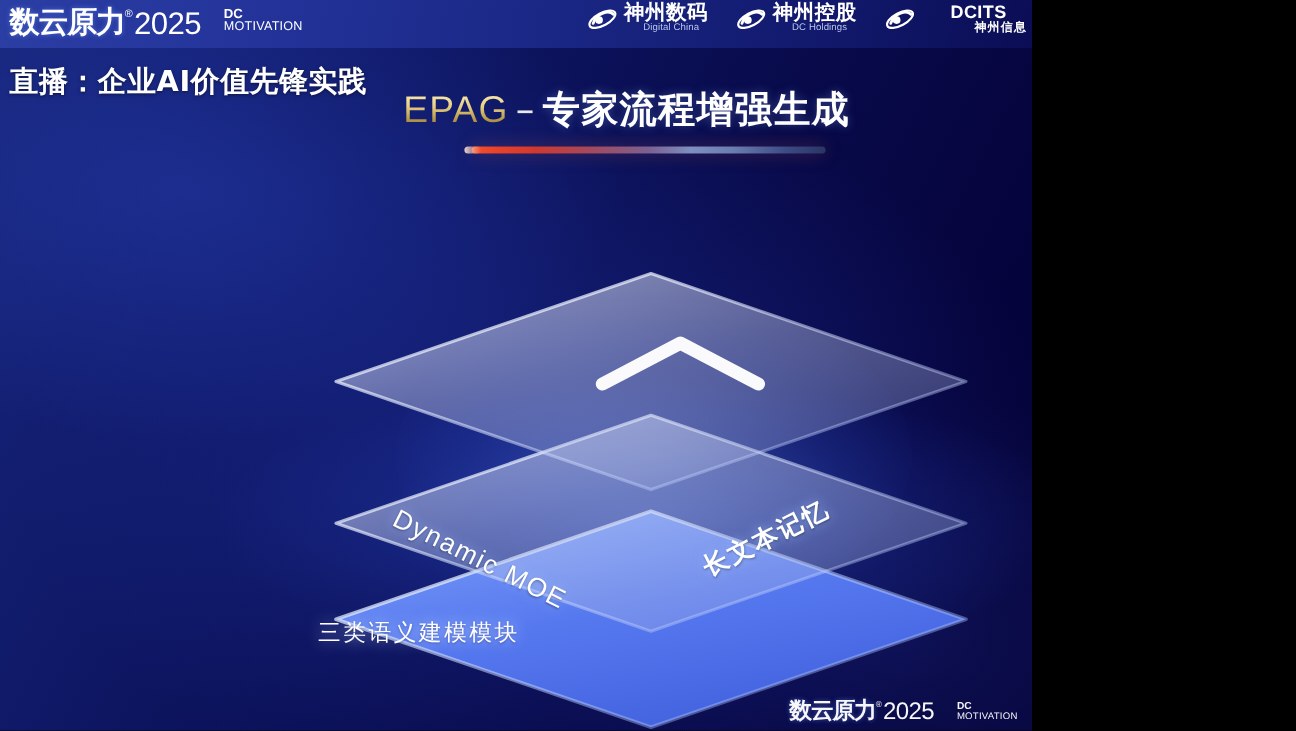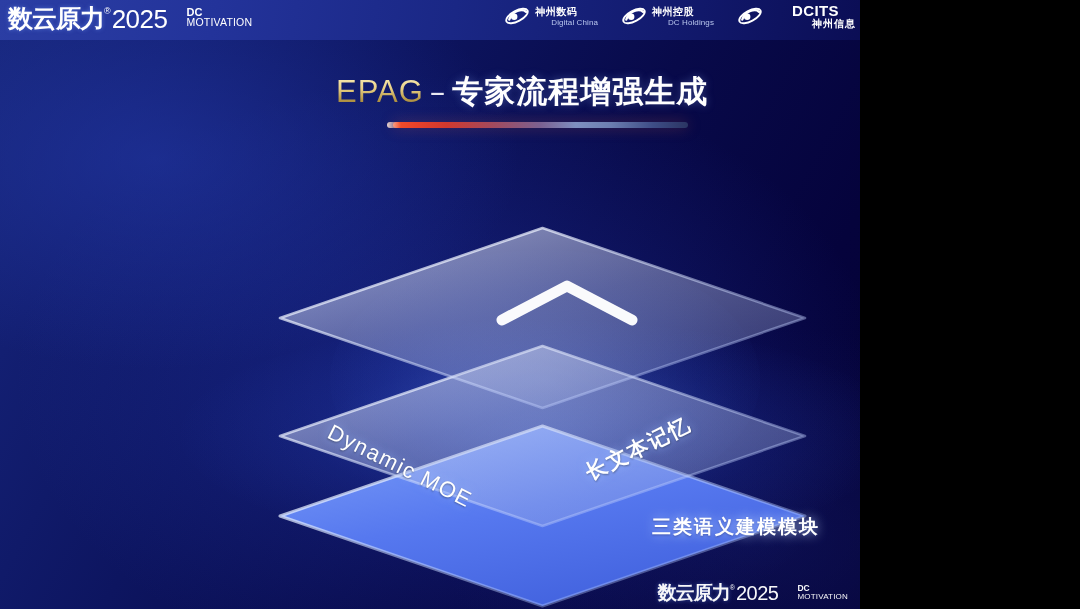--- a/index.html
+++ b/index.html
@@ -106,21 +106,21 @@
     white-space: nowrap;
   }
   .swirl {
     width: 28px;
     height: 28px;
     flex: 0 0 28px;
   }
   .p-txt { line-height: 1; }
   .p-main {
     display: block;
-    font-size: 10px;
+    font-size: 17px;
     font-weight: 700;
     color: #ffffff;
     letter-spacing: 0.5px;
     line-height: 13px;
     font-family: "DejaVu Sans", sans-serif;
   }
   .p-main.latin {
     font-size: 15px;
     letter-spacing: 0.4px;
     line-height: 16px;
@@ -274,23 +274,23 @@
     font-size: 19px;
     font-weight: 700;
     letter-spacing: 2px;
     text-shadow: 0 0 10px rgba(140,175,255,0.7), 0 1px 2px rgba(0,0,0,0.45);
     z-index: 4;
   }
   .label-bottom {
     top: 292px;
     left: 0;
     width: 555px;
-    text-align: right;
+    text-align: left;
     font-size: 19px;
-    font-weight: 700;
+    font-weight: 400;
     letter-spacing: 2px;
     text-shadow: 0 0 12px rgba(190,215,255,0.85), 0 1px 2px rgba(20,30,110,0.5);
     z-index: 4;
   }
   .label-moe {
     top: 196px;
     left: 64px;
     font-size: 22px;
     font-weight: 400;
     letter-spacing: 1.5px;
@@ -412,20 +412,21 @@
         <circle cx="16" cy="21" r="4.6" fill="#ffffff"></circle>
       </svg>
       <span class="p-txt">
         <span class="p-main latin">DCITS</span>
         <span class="p-sub cn">神州信息</span>
       </span>
     </div>
 
   </div>
 
+  <div class="live-title">直播：企业AI价值先锋实践</div>
 
   <div class="main-title">
     <span class="gold">EPAG</span><span class="dash">–</span><span class="cn">专家流程增强生成</span>
   </div>
 
   <div class="divider"></div>
 
 
   <div class="stack">
 

